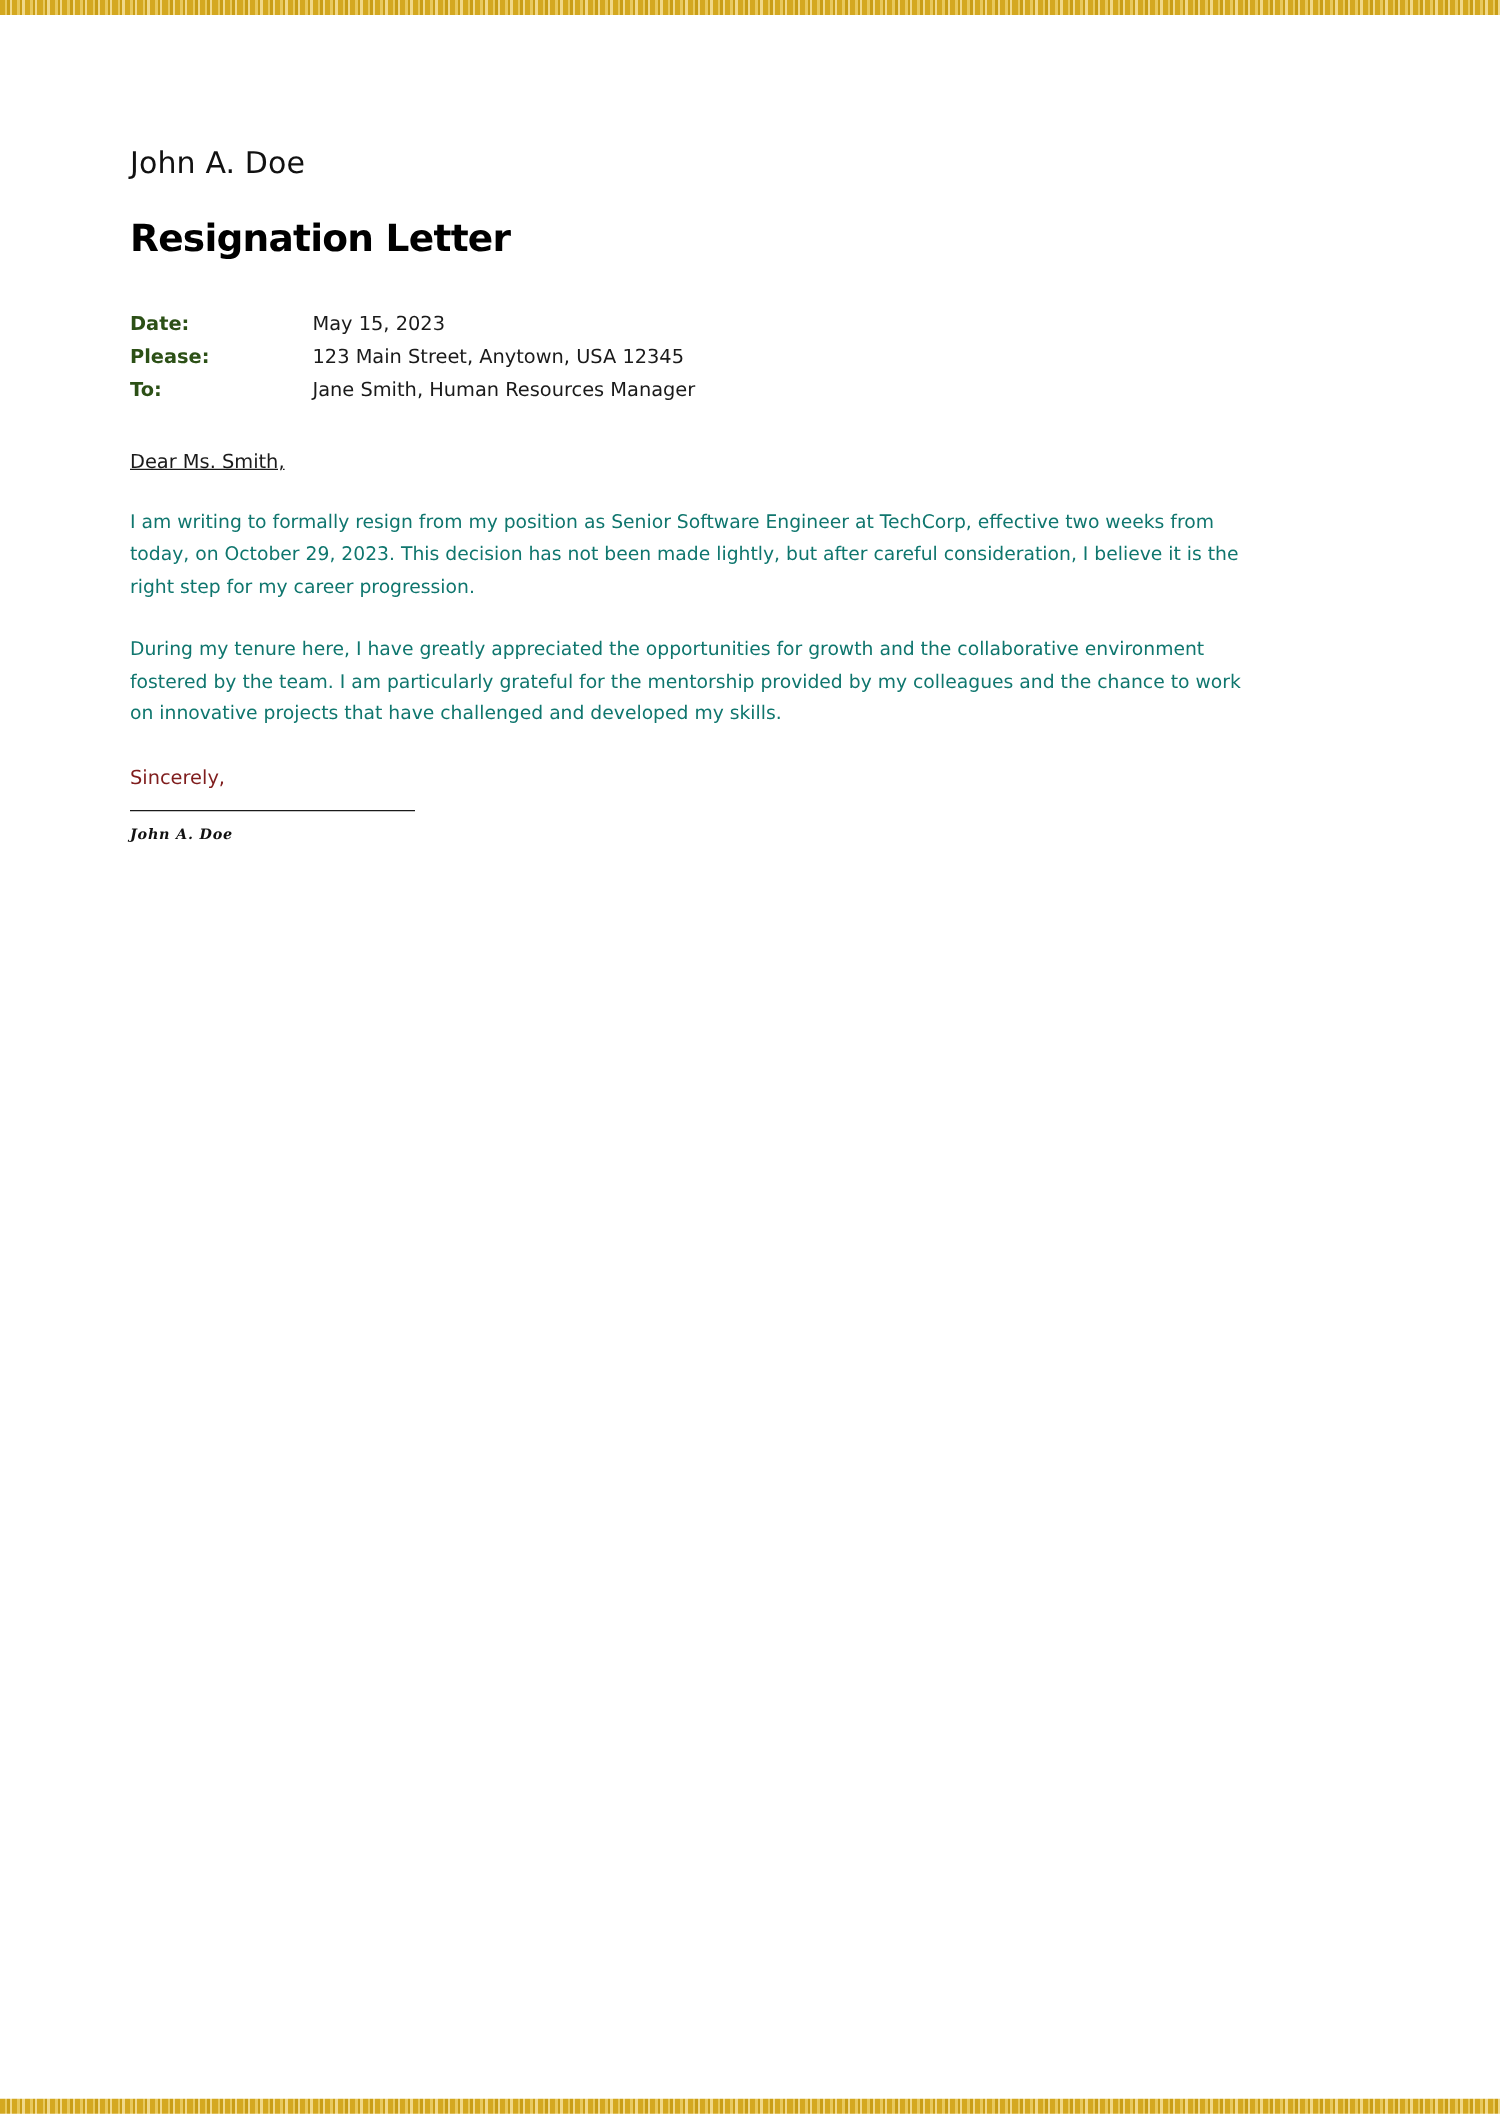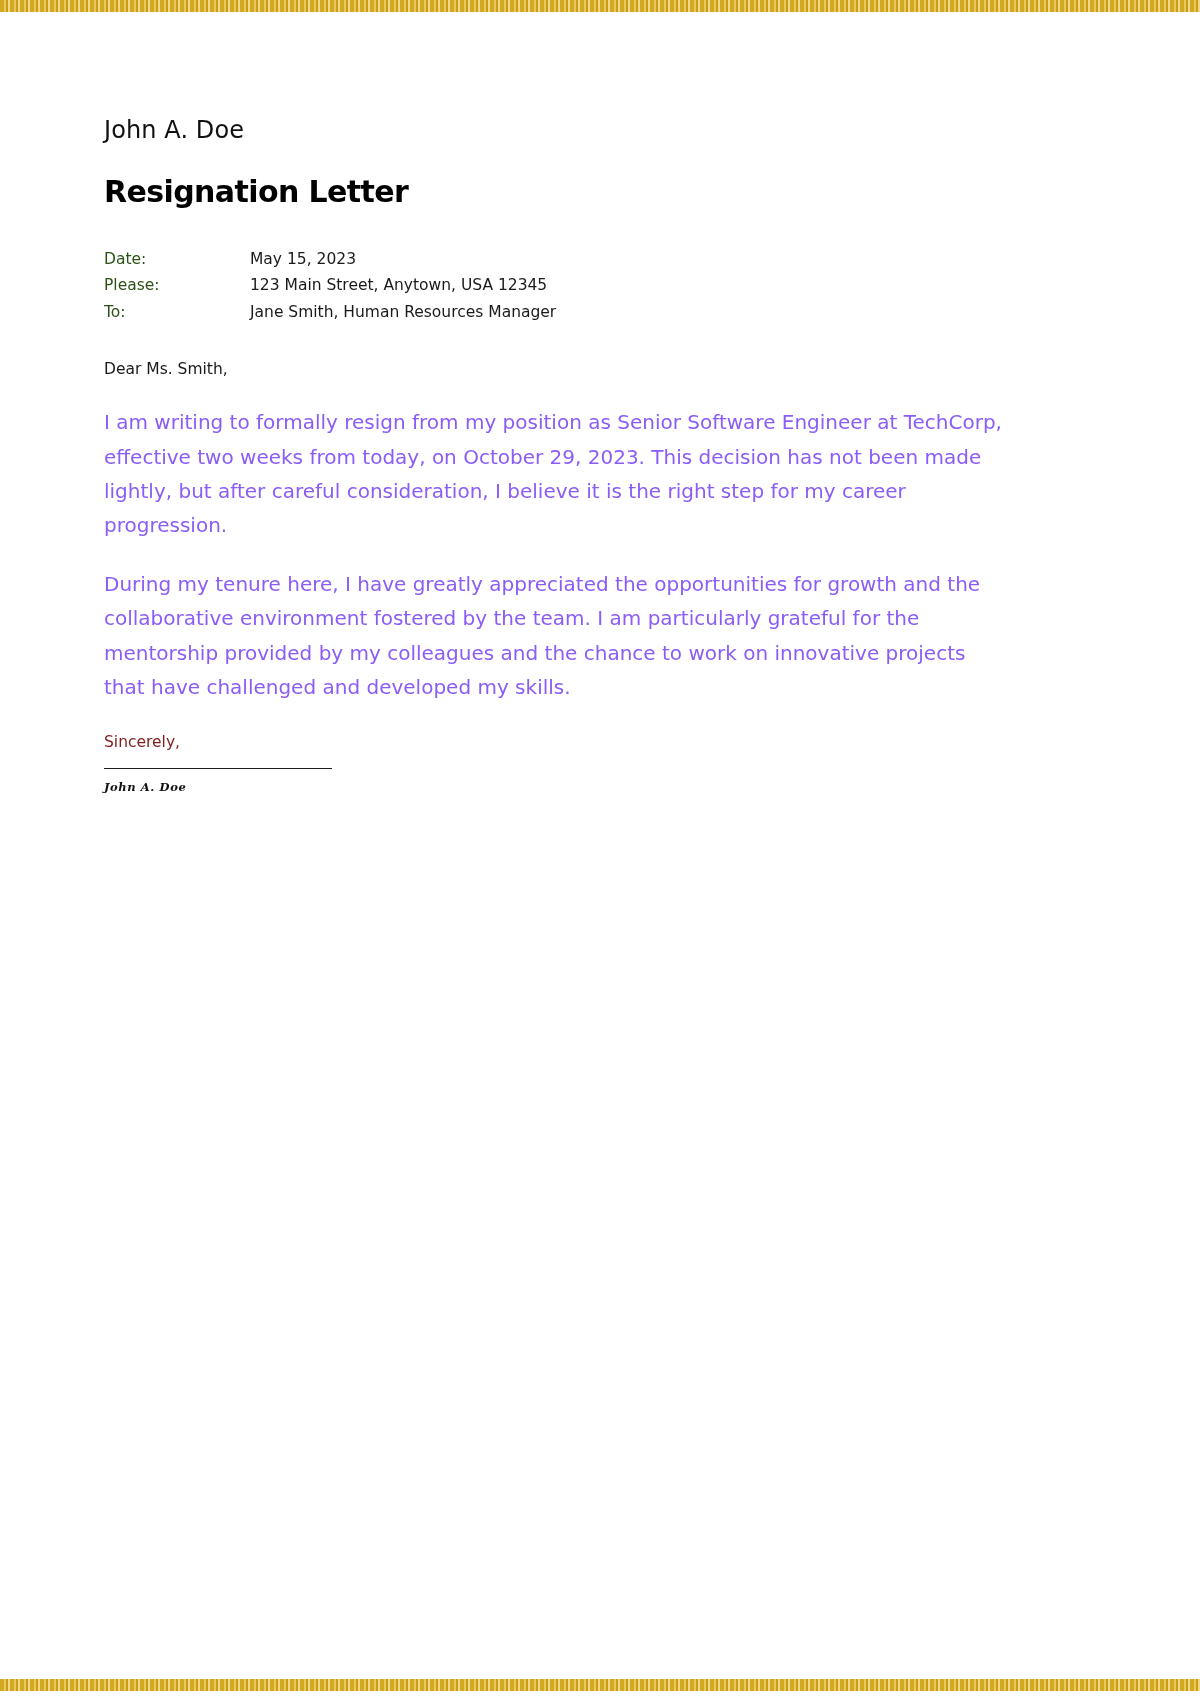--- a/index.html
+++ b/index.html
@@ -74,46 +74,47 @@
   }
   .meta tr { height: 26.5px; }
   .meta td {
     padding: 0;
     vertical-align: top;
     font-size: 15.5px;
     line-height: 26.5px;
   }
   .meta-label {
     width: 146px;
-    font-weight: 400;
+    font-weight: 700;
     color: #2c5016;
     white-space: nowrap;
   }
   .meta-value {
     color: #1a1a1a;
     font-weight: 400;
     white-space: nowrap;
   }
 
   
   .body-block {
     margin-top: 32px;
   }
   .salutation {
     margin: 0;
     font-size: 15.5px;
     line-height: 1.55;
     color: #1a1a1a;
+    text-decoration: underline;
   }
   .para {
     margin: 0;
     padding-top: 24px;
-    font-size: 20px;
+    font-size: 15px;
     line-height: 1.72;
-    color: #8b5cf6;
+    color: #0f766e;
     text-align: left;
   }
 
   .closing {
     margin: 0;
     padding-top: 26px;
     font-size: 15.5px;
     line-height: 1.55;
     color: #7f1d1d;
   }

